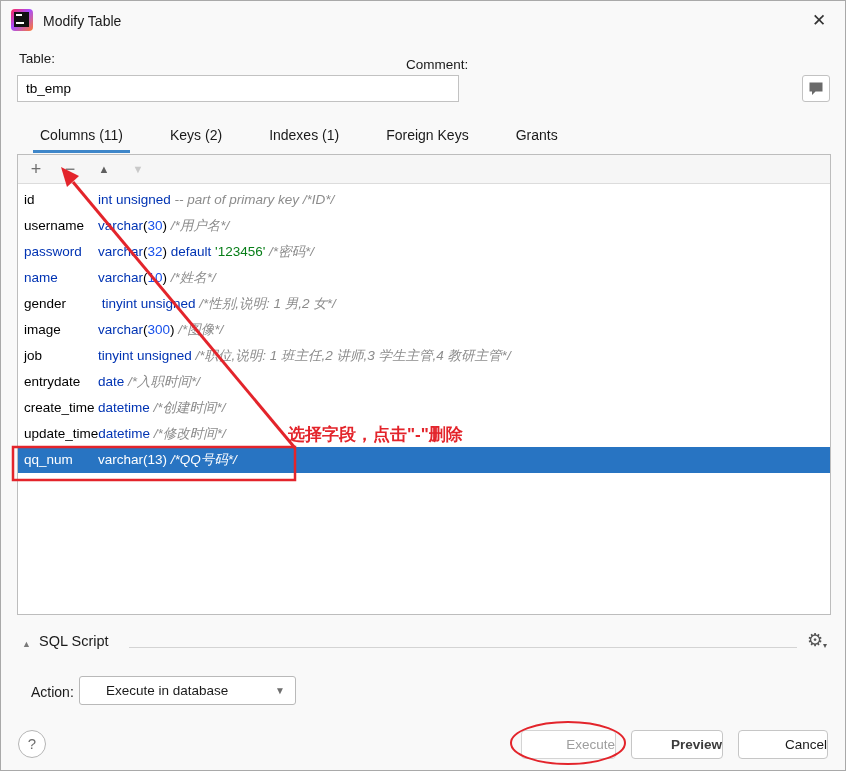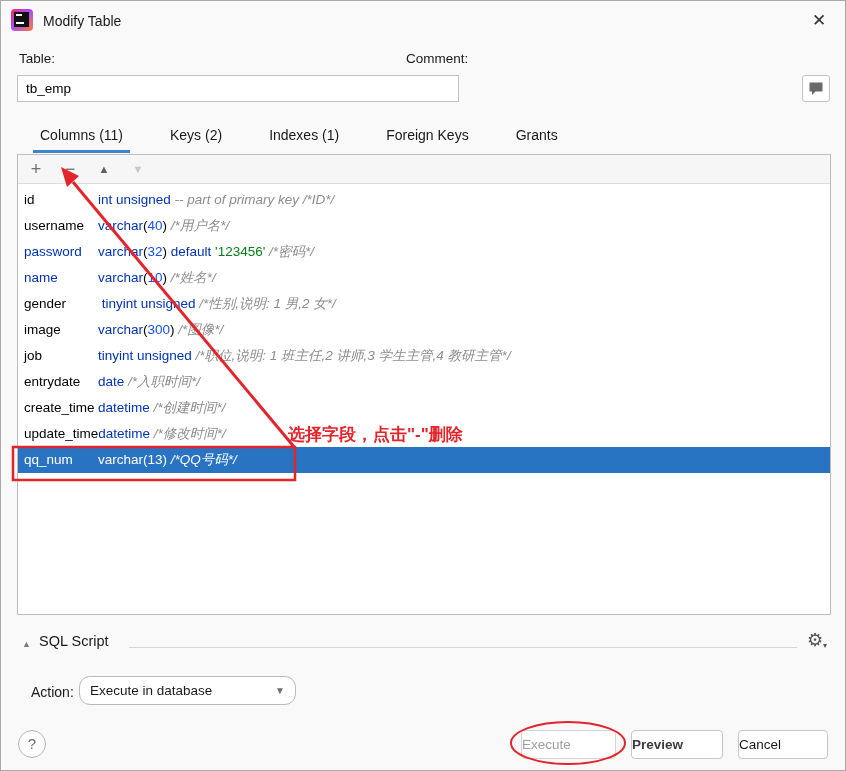--- a/index.html
+++ b/index.html
@@ -53,25 +53,25 @@
   .row.selected span { color:#fff !important; }
   
   .sql-tri { position:absolute; left:21px; top:638px; font-size:9px; color:#7a7a7a; }
   .sql-label { position:absolute; left:38px; top:632px; font-size:14.5px; color:#1a1a1a; }
   .sql-line { position:absolute; left:128px; top:646px; width:668px; height:1px; background:#d4d4d4; }
   .gear { position:absolute; left:806px; top:628px; font-size:18px; color:#565656; cursor:pointer; }
   .gear-caret { position:absolute; left:822px; top:640px; font-size:8px; color:#565656; }
   
   .action-label { position:absolute; left:30px; top:683px; font-size:14px; }
   .action-select { position:absolute; left:78px; top:675px; width:217px; height:29px; background:#fff;
-    border:1px solid #b9b9b9; border-radius:11px; font-size:13.5px; line-height:27px; padding-left:10px; cursor:pointer; }
+    border:1px solid #b9b9b9; border-radius:3px; font-size:13.5px; line-height:27px; padding-left:26px; cursor:pointer; }
   .action-caret { position:absolute; right:10px; top:0; font-size:10px; color:#6e6e6e; line-height:27px; }
   
   .btn { position:absolute; top:729px; height:29px; background:#fff; border:1px solid #c6c6c6;
-    border-radius:4px; font-size:13.5px; text-align:left; line-height:27px; cursor:pointer;
+    border-radius:4px; font-size:13.5px; text-align:right; line-height:27px; cursor:pointer;
     font-family:"Liberation Sans", sans-serif; }
   .btn-execute { left:520px; width:95px; color:#9e9e9e; border-color:#d4d4d4; }
   .btn-preview { left:630px; width:92px; color:#3c3c3c; font-weight:bold; }
   .btn-cancel { left:737px; width:90px; color:#1a1a1a; }
   .help-btn { position:absolute; left:17px; top:729px; width:28px; height:28px; border-radius:50%;
     background:#fff; border:1px solid #b5b5b5; color:#6e6e6e; font-size:15px; text-align:center;
     line-height:26px; cursor:pointer; }
   
   #red-overlay { position:absolute; left:0; top:0; width:846px; height:771px; pointer-events:none; z-index:50; }
   .annotation { position:absolute; left:287px; top:422px; font-size:17px; font-weight:bold;
@@ -86,21 +86,21 @@
     <div class="app-icon">
       <div class="inner"></div>
         <div class="bar"></div>
         <div class="bar2"></div>
     </div>
     <div class="win-title">Modify Table</div>
     <div class="close-btn">✕</div>
   </div>
 
   <div class="fld-label" style="left:18px; top:50px;">Table:</div>
-  <div class="fld-label" style="left:405px; top:50px;">Comment:</div>
+  <div class="fld-label" style="left:405px; top:56px;">Comment:</div>
 
   <div class="input" style="left:16px; top:74px; width:442px;">tb_emp</div>
 
   <div class="bubble-btn">
     <svg width="16" height="15" viewBox="0 0 16 15">
       <path d="M1.5 1.5 h13 v9 h-7 l-3.5 3.5 v-3.5 h-2.5 z" fill="#6a6a6a"></path>
     </svg>
   </div>
 
   <div class="tabs">
@@ -113,21 +113,21 @@
 
   <div class="editor">
     <div class="toolbar">
       <div class="tb-ic">+</div>
       <div class="tb-ic">−</div>
       <div class="tb-ic tb-tri">▲</div>
       <div class="tb-ic tb-tri disabled">▼</div>
     </div>
     <div class="col-list">
         <div class="row"><span class="seg-name">id</span><span class="seg-kw">int unsigned</span><span class="seg-cmt"> -- part of primary key /*ID*/</span></div>
-        <div class="row"><span class="seg-name">username</span><span class="seg-kw">varchar</span><span class="seg-plain">(</span><span class="seg-num">40</span><span class="seg-plain">)</span><span class="seg-cmt"> /*用户名*/</span></div>
+        <div class="row"><span class="seg-name">username</span><span class="seg-kw">varchar</span><span class="seg-plain">(</span><span class="seg-num">30</span><span class="seg-plain">)</span><span class="seg-cmt"> /*用户名*/</span></div>
         <div class="row"><span class="seg-name seg-kw">password</span><span class="seg-kw">varchar</span><span class="seg-plain">(</span><span class="seg-num">32</span><span class="seg-plain">)</span><span class="seg-kw"> default </span><span class="seg-str">'123456'</span><span class="seg-cmt"> /*密码*/</span></div>
         <div class="row"><span class="seg-name seg-kw">name</span><span class="seg-kw">varchar</span><span class="seg-plain">(</span><span class="seg-num">10</span><span class="seg-plain">)</span><span class="seg-cmt"> /*姓名*/</span></div>
         <div class="row"><span class="seg-name">gender</span><span class="seg-kw"> tinyint unsigned</span><span class="seg-cmt"> /*性别,说明: 1 男,2 女*/</span></div>
         <div class="row"><span class="seg-name">image</span><span class="seg-kw">varchar</span><span class="seg-plain">(</span><span class="seg-num">300</span><span class="seg-plain">)</span><span class="seg-cmt"> /*图像*/</span></div>
         <div class="row"><span class="seg-name">job</span><span class="seg-kw">tinyint unsigned</span><span class="seg-cmt"> /*职位,说明: 1 班主任,2 讲师,3 学生主管,4 教研主管*/</span></div>
         <div class="row"><span class="seg-name">entrydate</span><span class="seg-kw">date</span><span class="seg-cmt"> /*入职时间*/</span></div>
         <div class="row"><span class="seg-name">create_time</span><span class="seg-kw">datetime</span><span class="seg-cmt"> /*创建时间*/</span></div>
         <div class="row"><span class="seg-name">update_time</span><span class="seg-kw">datetime</span><span class="seg-cmt"> /*修改时间*/</span></div>
         <div class="row selected"><span class="seg-name">qq_num</span><span class="seg-kw">varchar</span><span class="seg-plain">(</span><span class="seg-num">13</span><span class="seg-plain">)</span><span class="seg-cmt"> /*QQ号码*/</span></div>
       </div>

